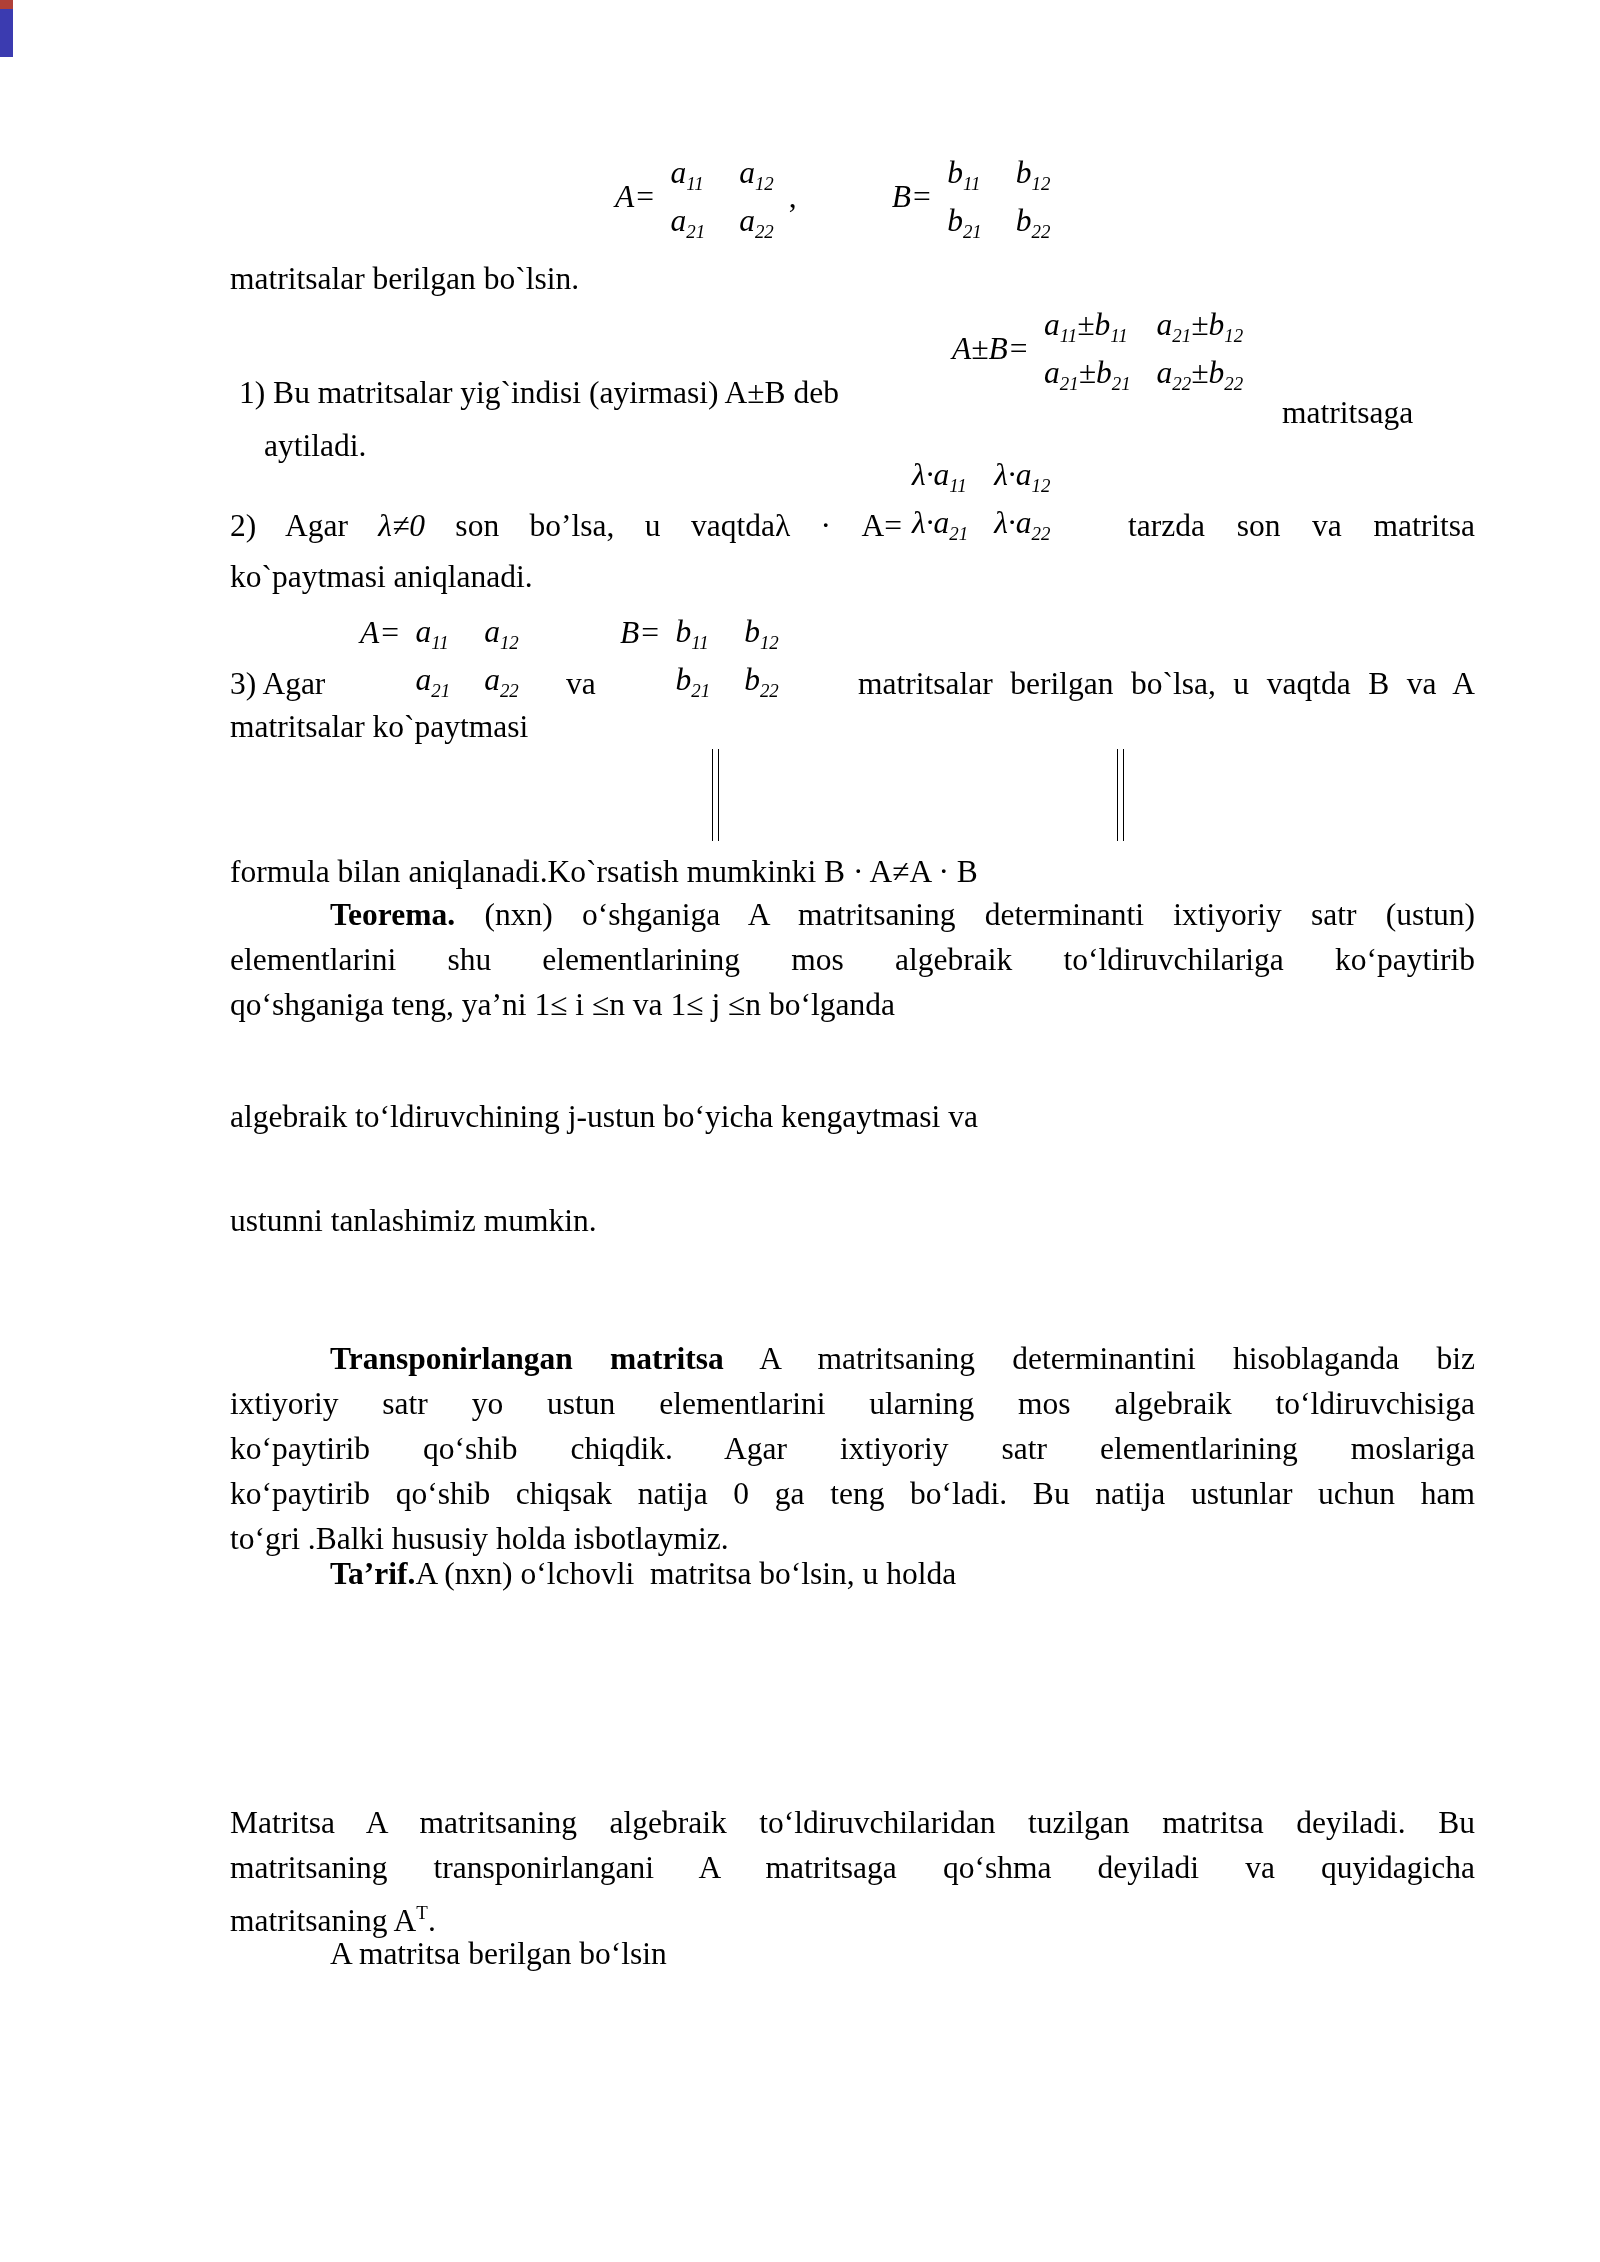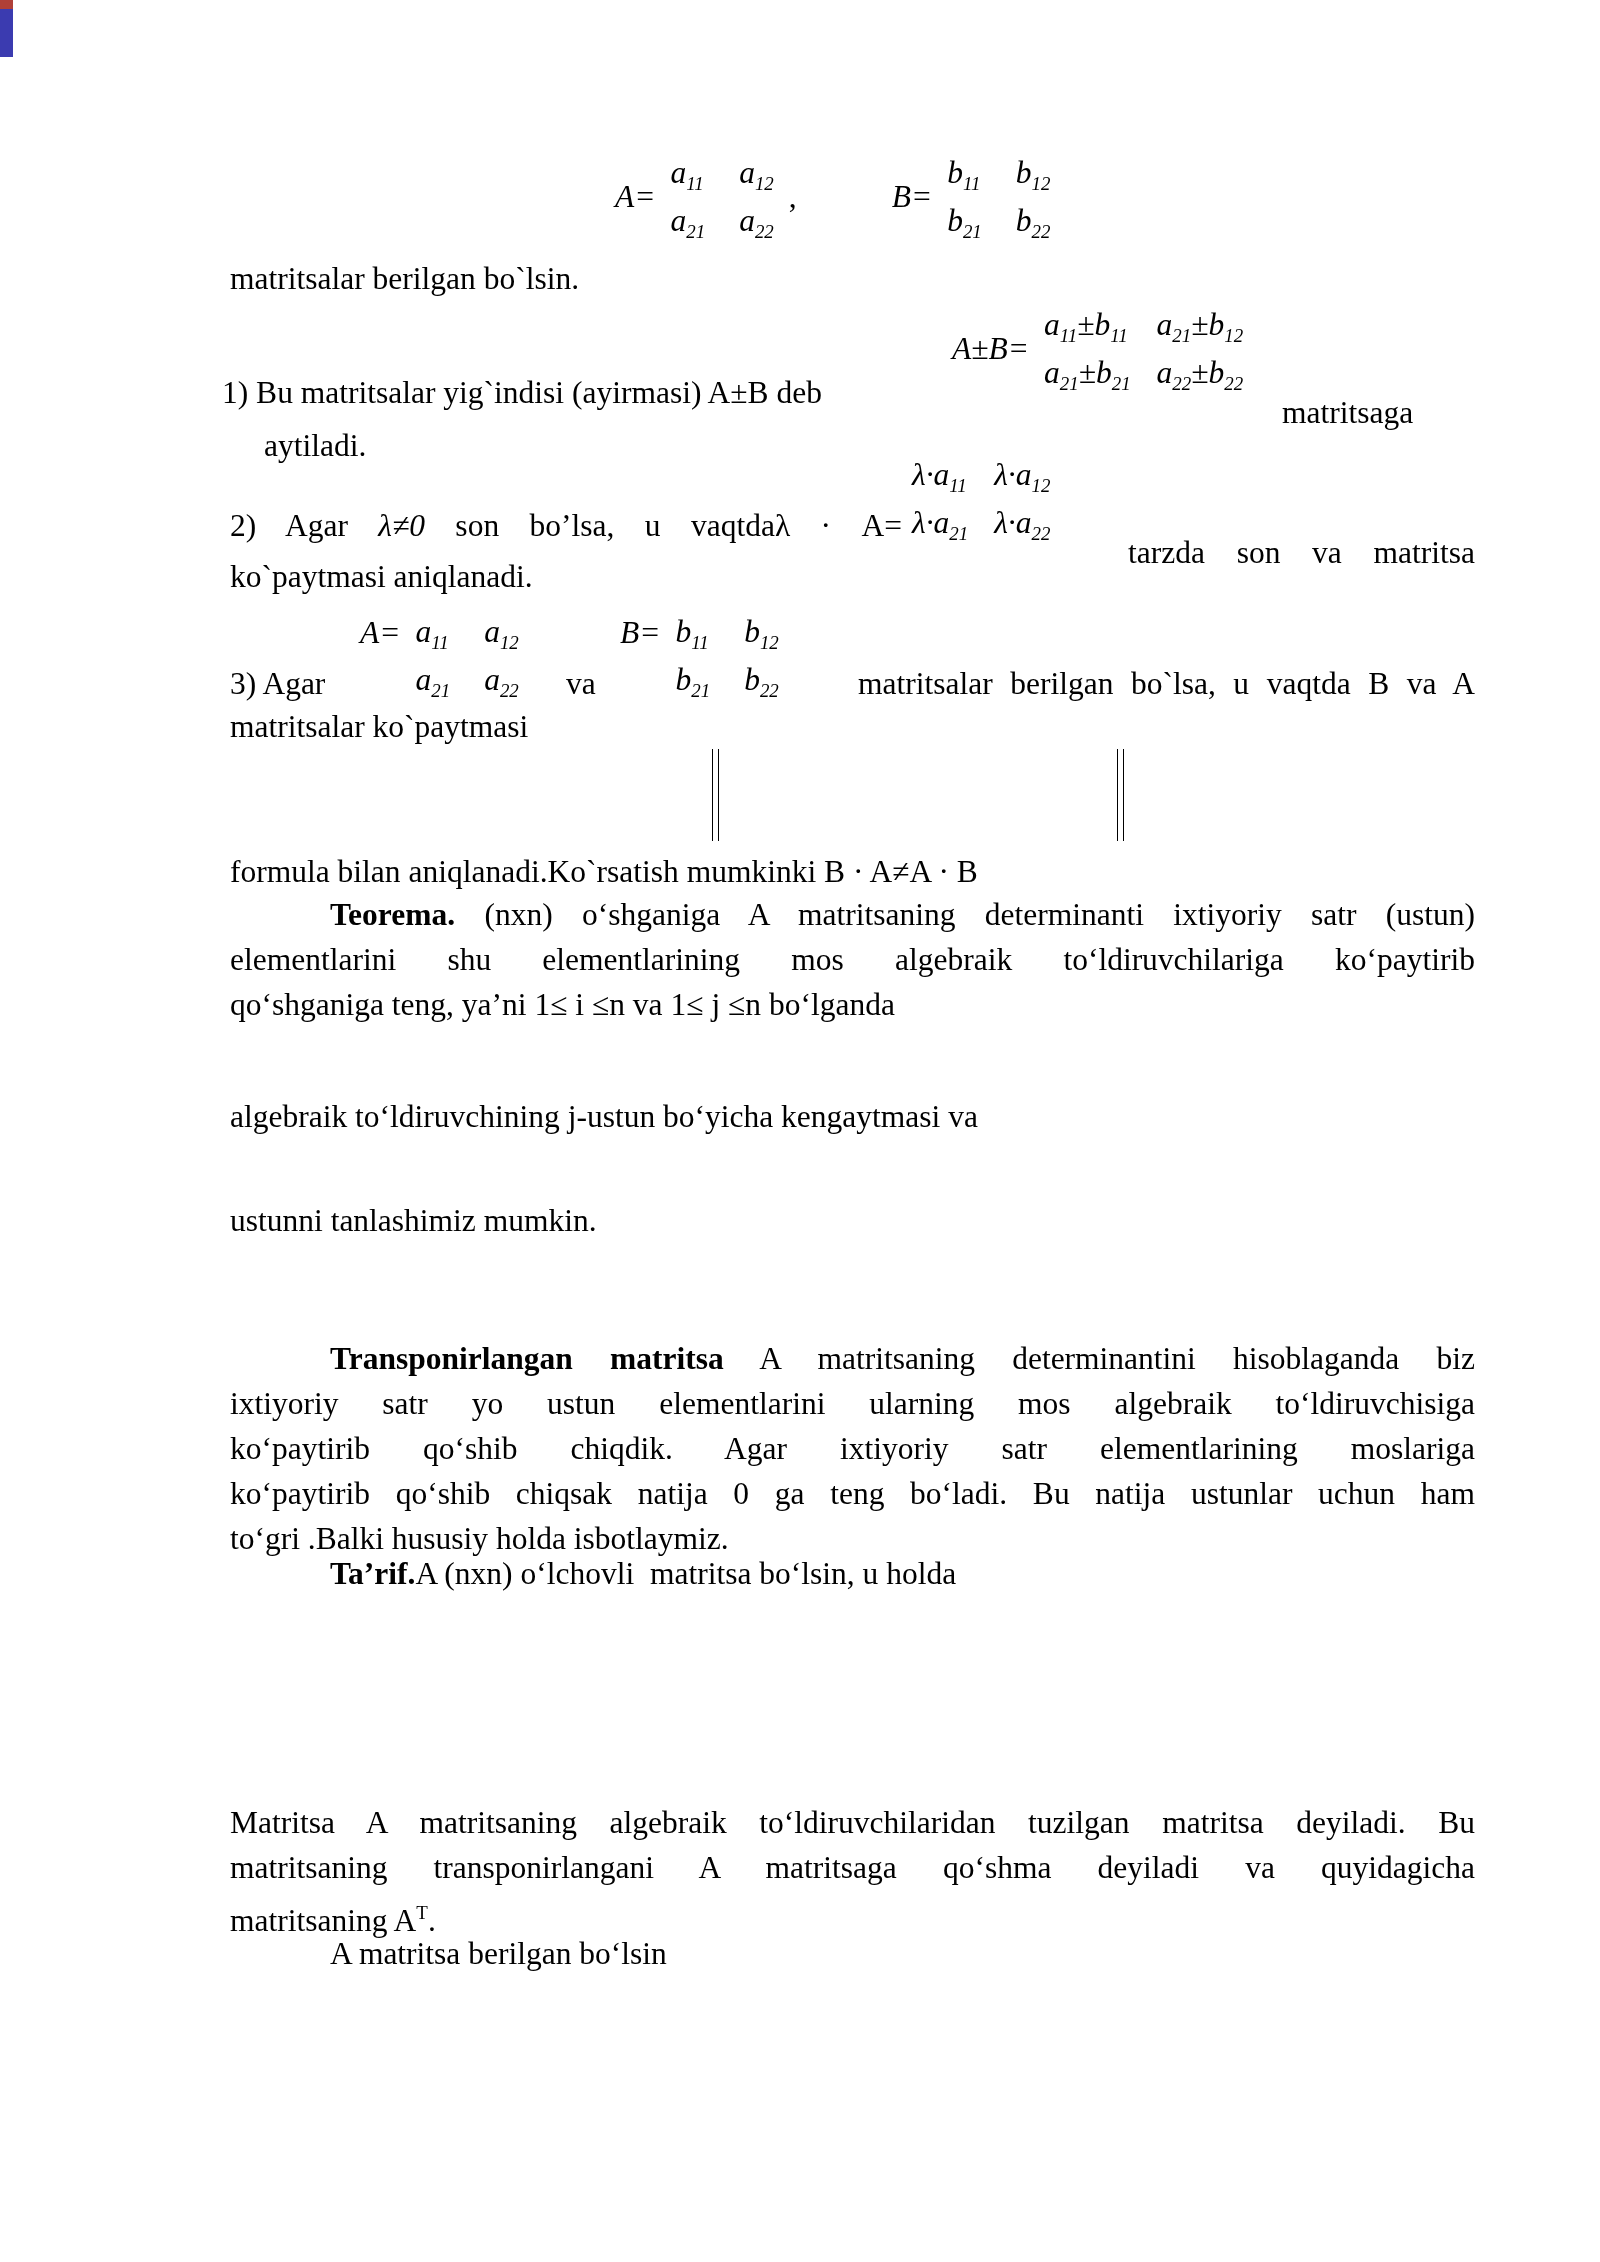--- a/index.html
+++ b/index.html
@@ -81,37 +81,37 @@
         <span class="mc">a<sub>11</sub>±b<sub>11</sub></span>
         <span class="mc">a<sub>21</sub>±b<sub>12</sub></span>
         <span class="mc">a<sub>21</sub>±b<sub>21</sub></span>
         <span class="mc">a<sub>22</sub>±b<sub>22</sub></span>
       </span>
       <span class="dv"></span>
     </span>
   </div>
   <div class="abs line" style="left:1282px;top:372px;margin-top:18px;">matritsaga</div>
 
-  <div class="abs line" style="left:222px;top:370px;font-family:Liberation Serif, serif;">1) Bu matritsalar yig`indisi (ayirmasi) A±B deb</div>
+  <div class="abs line" style="left:239px;top:370px;font-family:Liberation Serif, serif;">1) Bu matritsalar yig`indisi (ayirmasi) A±B deb</div>
   <div class="abs line" style="left:230px;top:423px;margin-left:34px;">aytiladi.</div>
 
   <div class="abs line jl" style="left:230px;top:503px;width:672px;"><span>2) Agar </span><span class="mlbl">λ≠0</span><span> son bo’lsa, u vaqtdaλ · A=</span></div>
   <div class="abs fx" style="left:897px;top:450px;">
     <span class="mat">
       <span class="dv"></span>
       <span class="mg wide">
         <span class="mc">λ·a<sub>11</sub></span>
         <span class="mc">λ·a<sub>12</sub></span>
         <span class="mc">λ·a<sub>21</sub></span>
         <span class="mc">λ·a<sub>22</sub></span>
       </span>
       <span class="dv"></span>
     </span>
   </div>
-  <div class="abs line jl" style="left:1128px;top:530px;width:347px;">tarzda son va matritsa</div>
+  <div class="abs line jl" style="left:1128px;top:503px;width:347px;">tarzda son va matritsa</div>
   <div class="abs line" style="left:230px;top:554px;">ko`paytmasi aniqlanadi.</div>
 
   <div class="abs line" style="left:230px;top:661px;">3) Agar</div>
   <div class="abs fx topalign" style="left:360px;top:607px;">
     <span class="mlbl">A=</span>
     <span class="mat">
       <span class="dv"></span>
       <span class="mg">
         <span class="mc">a<sub>11</sub></span>
         <span class="mc">a<sub>12</sub></span>

